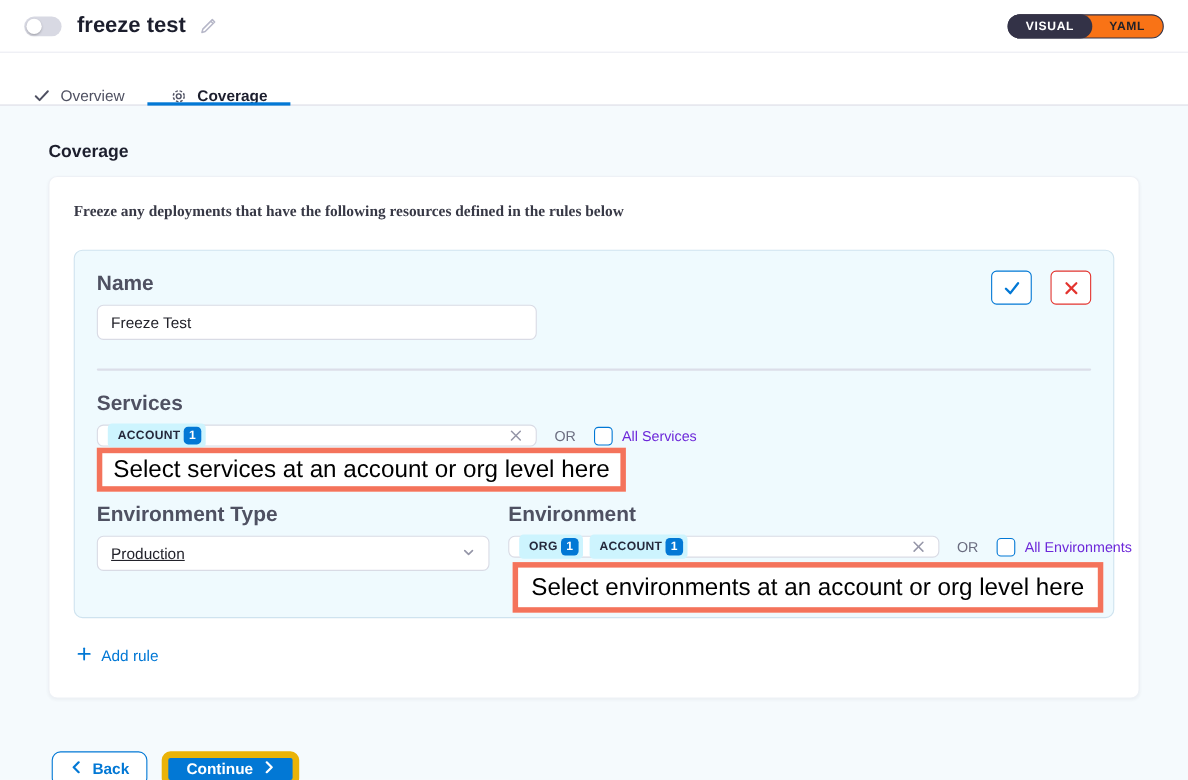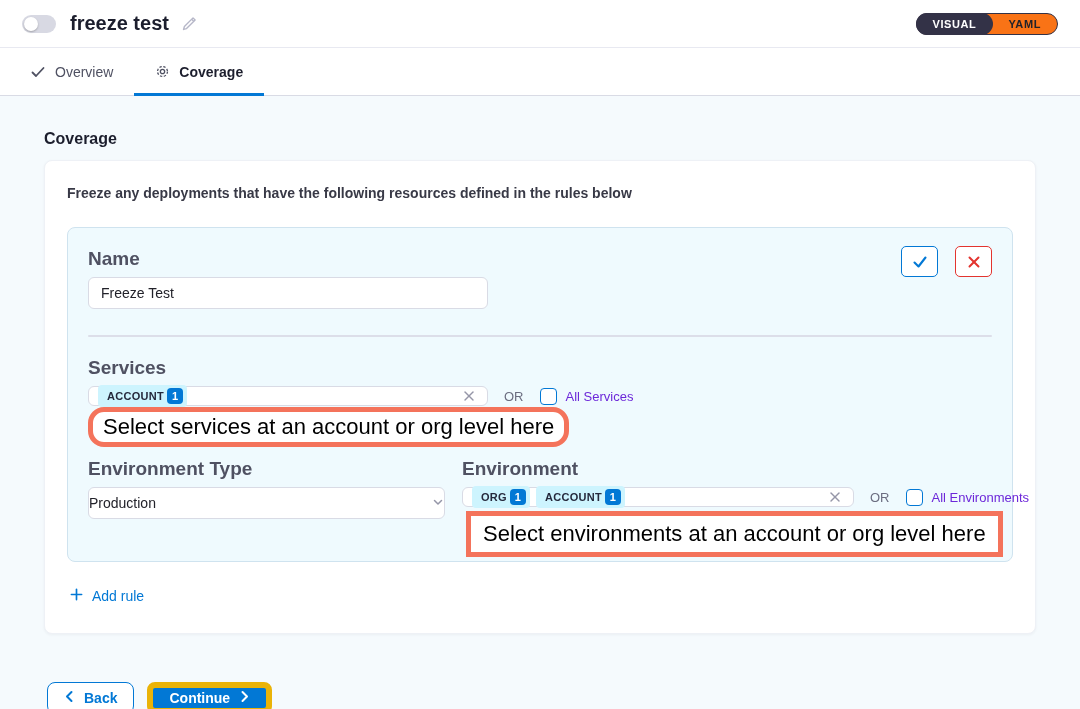--- a/index.html
+++ b/index.html
@@ -39,40 +39,40 @@
     color:#22222a; border-radius:12px;
   }
   .view-seg.active { background:#333247; color:#fff; }
 
   
   .tabbar {
     height:48px; background:#fff; border-bottom:1px solid #d9dbe5;
     display:flex; align-items:stretch; padding-left:30px;
   }
   .tab {
-    display:flex; align-items:center; gap:9px; padding:0 21px;
+    display:flex; align-items:flex-end; gap:9px; padding:0 21px;
     font-size:14px; color:#4f5162; position:relative; cursor:pointer;
   }
   .tab:first-child { padding-left:0; }
   .tab.active { color:#1c1e2d; font-weight:bold; }
   .tab.active::after {
     content:""; position:absolute; left:0; right:0; bottom:-1px;
     height:3px; background:#0278d5;
   }
   .tab-icon { display:flex; align-items:center; }
 
   
   .main { padding-top:34px; }
   .section-title { margin-left:44px; font-size:16px; font-weight:bold; color:#1c1e2d; }
   .card {
     margin:12px 44px 0; background:#fff; border:1px solid #eef1f6;
     border-radius:8px; padding:24px 22px 28px;
     box-shadow:0 1px 3px rgba(40,41,61,.05);
   }
-  .instruction { font-size:14px; font-weight:bold; color:#383946; }
+  .instruction { font-size:14px; font-weight:bold; color:#383946;font-family:Liberation Serif, serif; }
 
   .panel {
     margin-top:26px; background:#effafe; border:1px solid #cfe3ef;
     border-radius:8px; padding:20px 20px 42px; position:relative;
   }
   .field-label { font-size:19px; color:#4f5162; margin-bottom:7px;font-weight:bold; }
   .text-input {
     width:400px; height:32px; background:#fff; border:1px solid #d9dbe5;
     border-radius:6px; padding:0 12px; font-size:14px; color:#22222a;
     font-family:"Liberation Sans", sans-serif; outline:none;
@@ -111,21 +111,21 @@
     width:17px; height:17px; background:#fff; border:1.5px solid #0278d5;
     border-radius:4px; margin-right:9px; cursor:pointer; flex:none;
   }
   .check-text { font-size:13px; color:#6d28d9; white-space:nowrap; }
 
   .env-row { display:flex; align-items:flex-start; margin-top:52px; }
   .col-envtype { width:357px; margin-right:17px; flex:none; }
   .select {
     width:100%; height:32px; background:#fff; border:1px solid #d9dbe5;
     border-radius:6px; display:flex; align-items:center; justify-content:space-between;
-    padding:0 0; font-size:14px; color:#22222a; cursor:pointer;
+    padding:0 12px; font-size:14px; color:#22222a; cursor:pointer;text-decoration:underline;
   }
 
   .add-rule {
     display:inline-flex; align-items:center; gap:9px; margin-top:26px; margin-left:3px;
     color:#0278d5; font-size:14px; cursor:pointer;
   }
 
   
   .footer { display:flex; gap:13px; margin:48px 0 0 47px; }
   .btn {
@@ -136,21 +136,21 @@
   }
   .btn-back { background:#fff; border:1px solid #0278d5; color:#0278d5; }
   .btn-continue { background:#0278d5; border:6px solid #eab308; color:#fff; }
 
   
   .annotation {
     position:absolute; z-index:20; background:#fff;
     border:5px solid #f4735b; color:#000; white-space:nowrap;
     font-size:22px; font-family:"Liberation Sans", sans-serif;
   }
-  .ann-services { left:88px; top:407px; padding:2px 10px;border-radius:16px; }
+  .ann-services { left:88px; top:407px; padding:2px 10px; }
   .ann-environments { left:466px; top:511px; padding:5px 12px; }
 </style>
 </head>
 <body>
 
 <div class="header">
   <div class="toggle">
     <div class="knob"></div>
   </div>
   <div class="page-title">freeze test</div>

